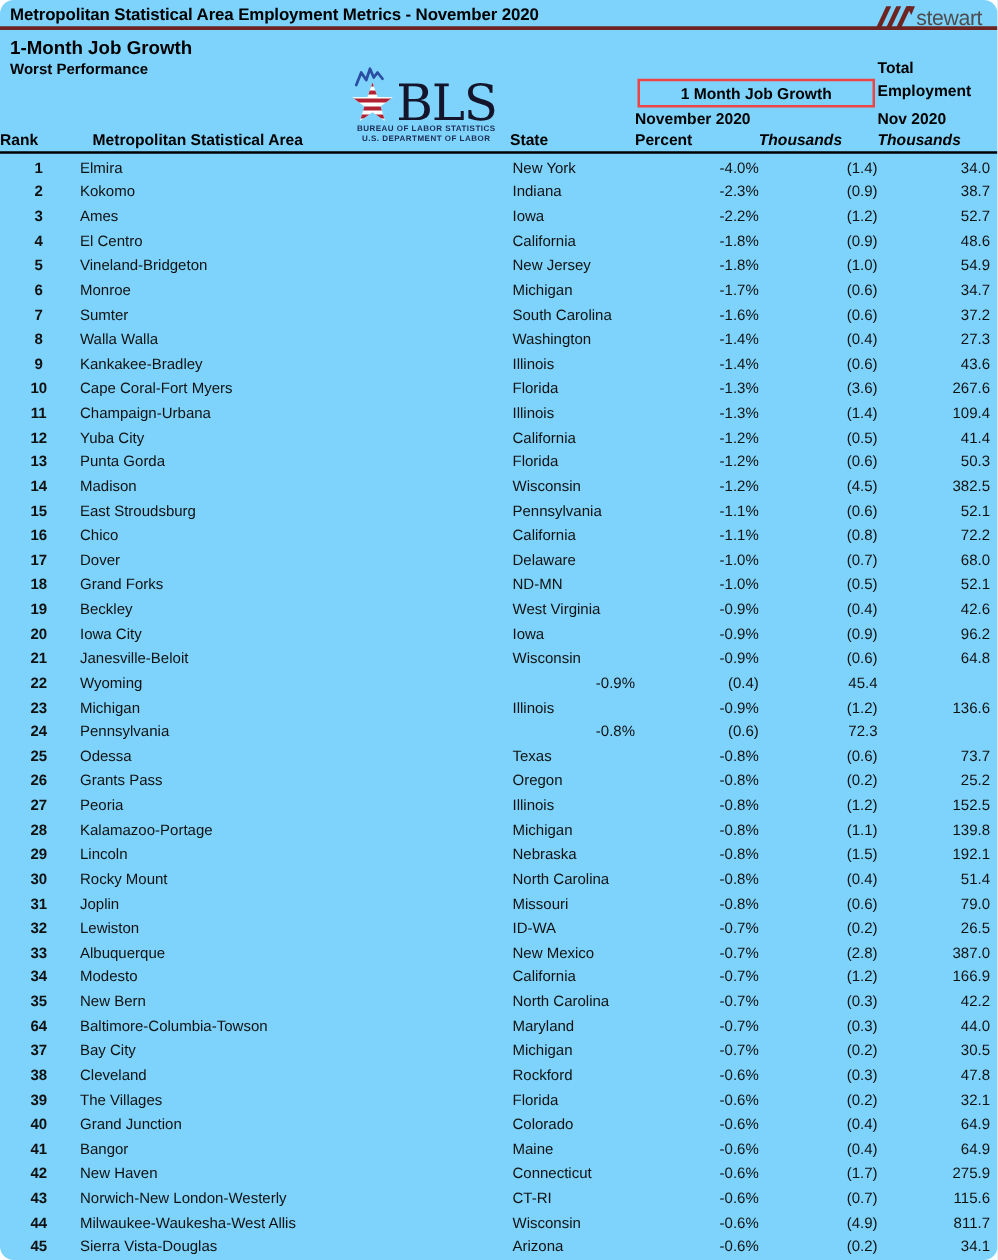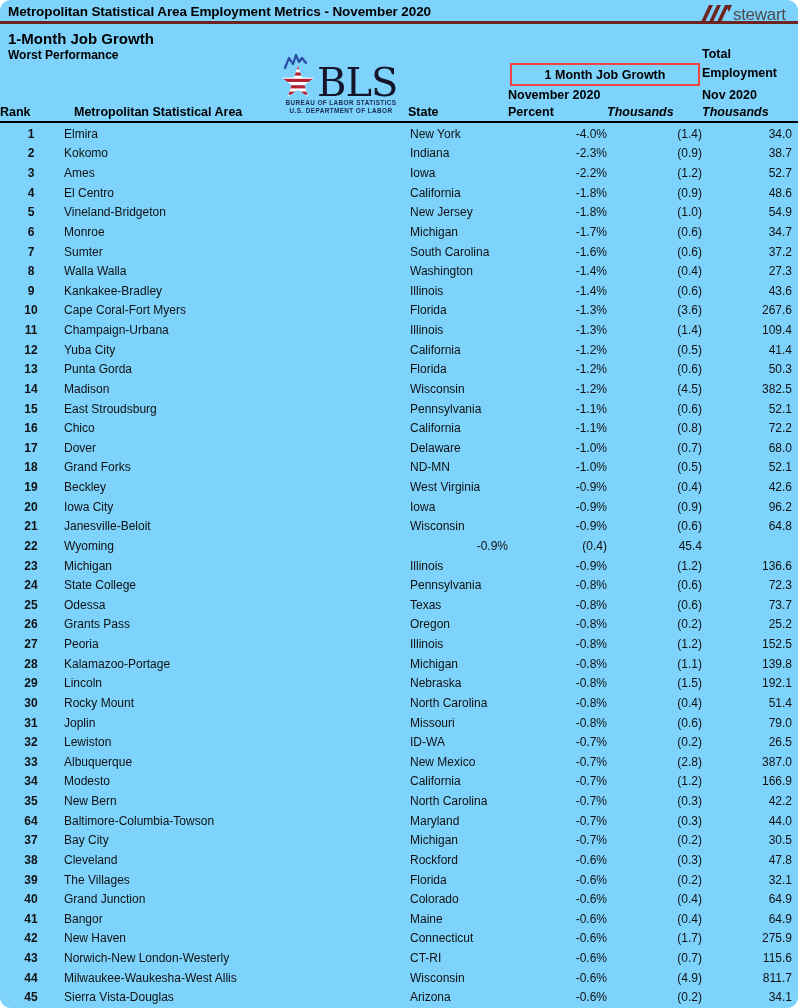--- a/index.html
+++ b/index.html
@@ -308,21 +308,20 @@
       <div class="c rank">23</div>
       <div class="c msa">Michigan</div>
       <div class="c state">Illinois</div>
       <div class="c pct">-0.9%</div>
       <div class="c chg">(1.2)</div>
       <div class="c tot">136.6</div>
     </div>
 
     <div class="row">
       <div class="c rank">24</div>
-      <div class="c msa">State College</div>
       <div class="c state">Pennsylvania</div>
       <div class="c pct">-0.8%</div>
       <div class="c chg">(0.6)</div>
       <div class="c tot">72.3</div>
     </div>
 
     <div class="row">
       <div class="c rank">25</div>
       <div class="c msa">Odessa</div>
       <div class="c state">Texas</div>

